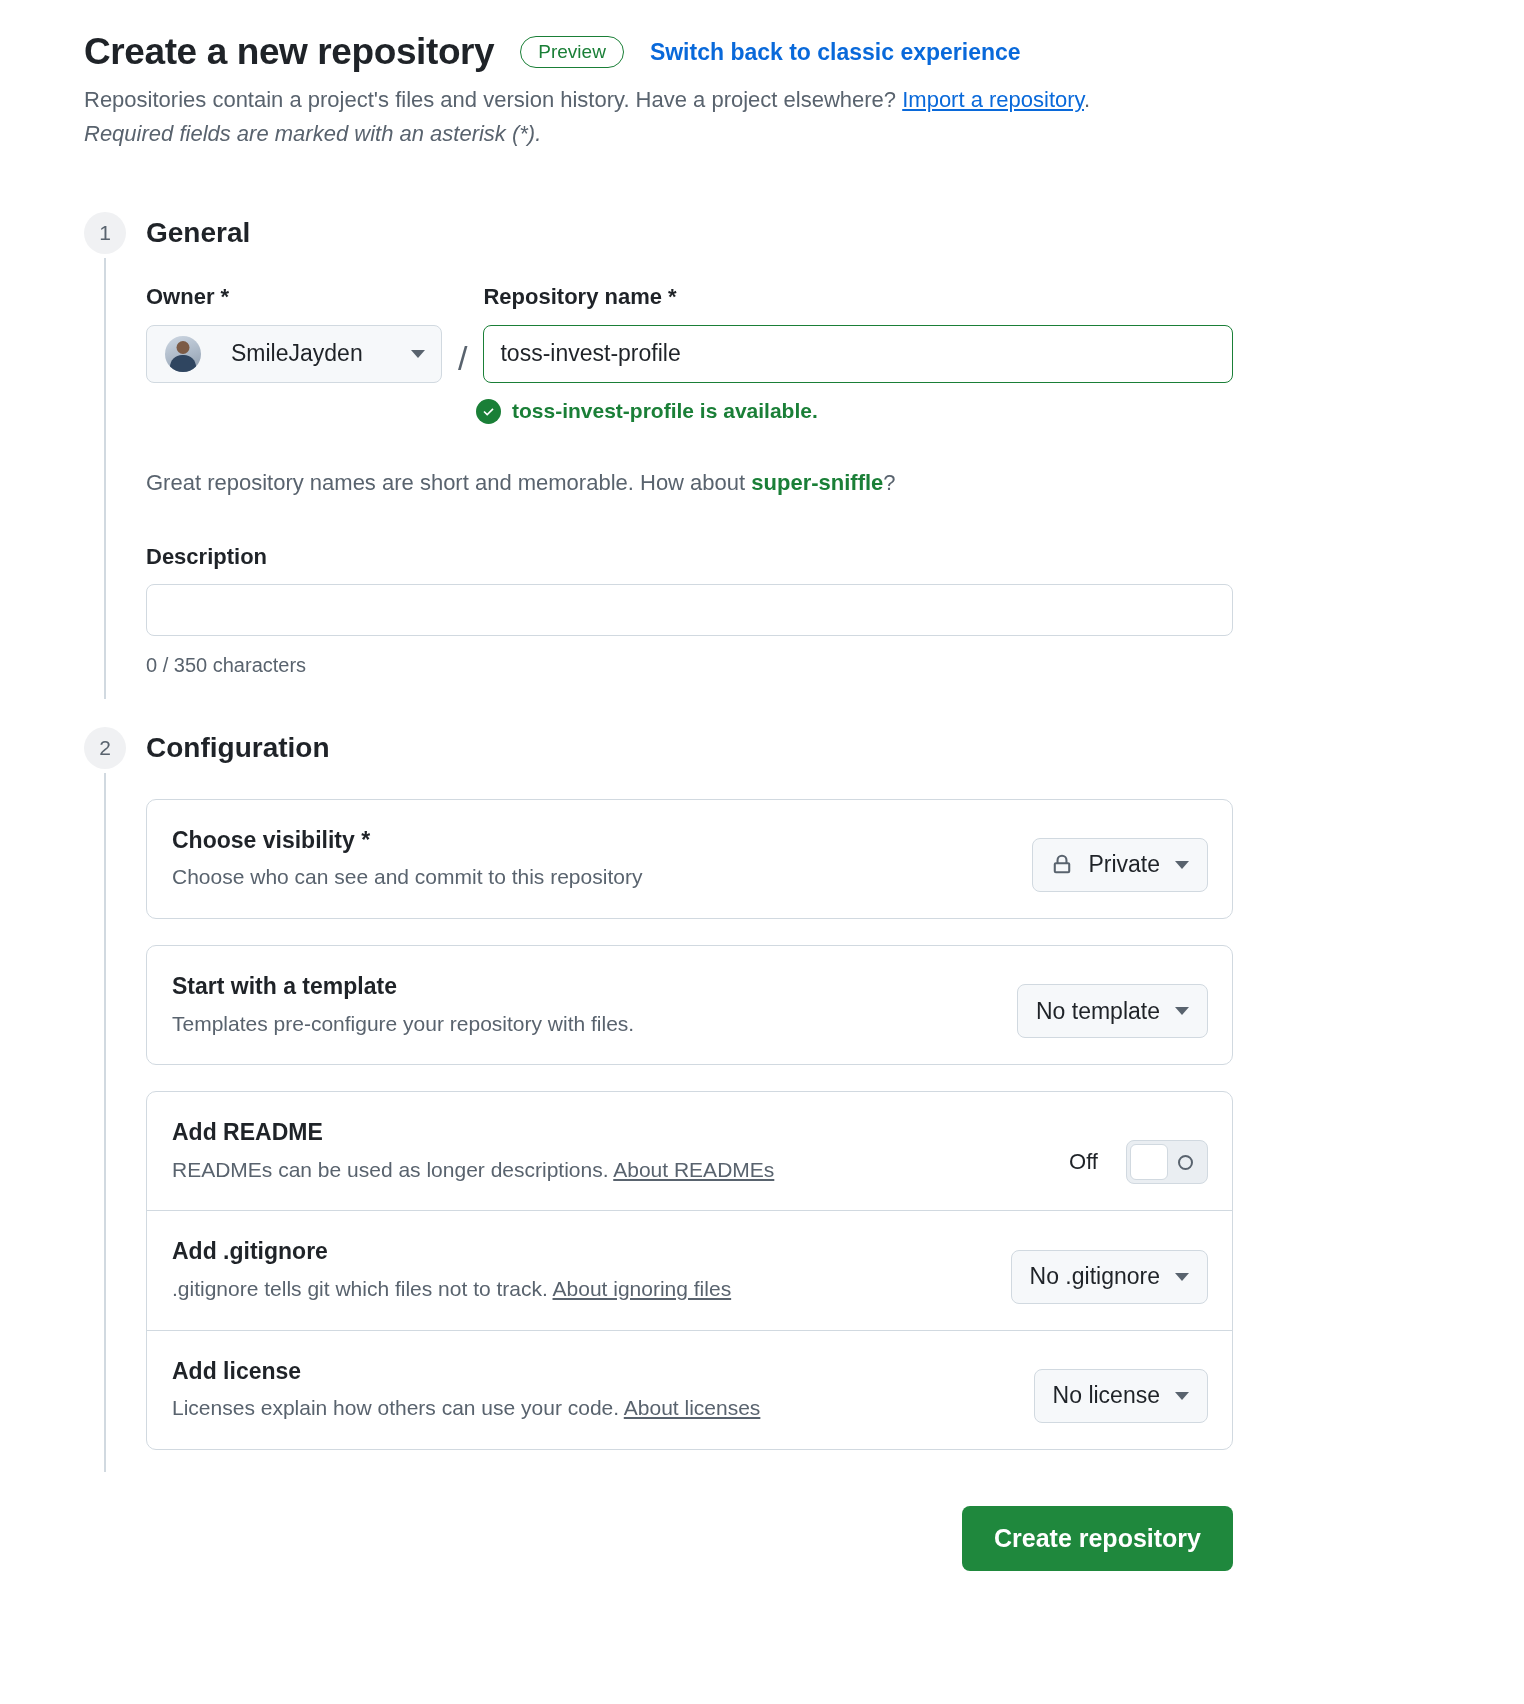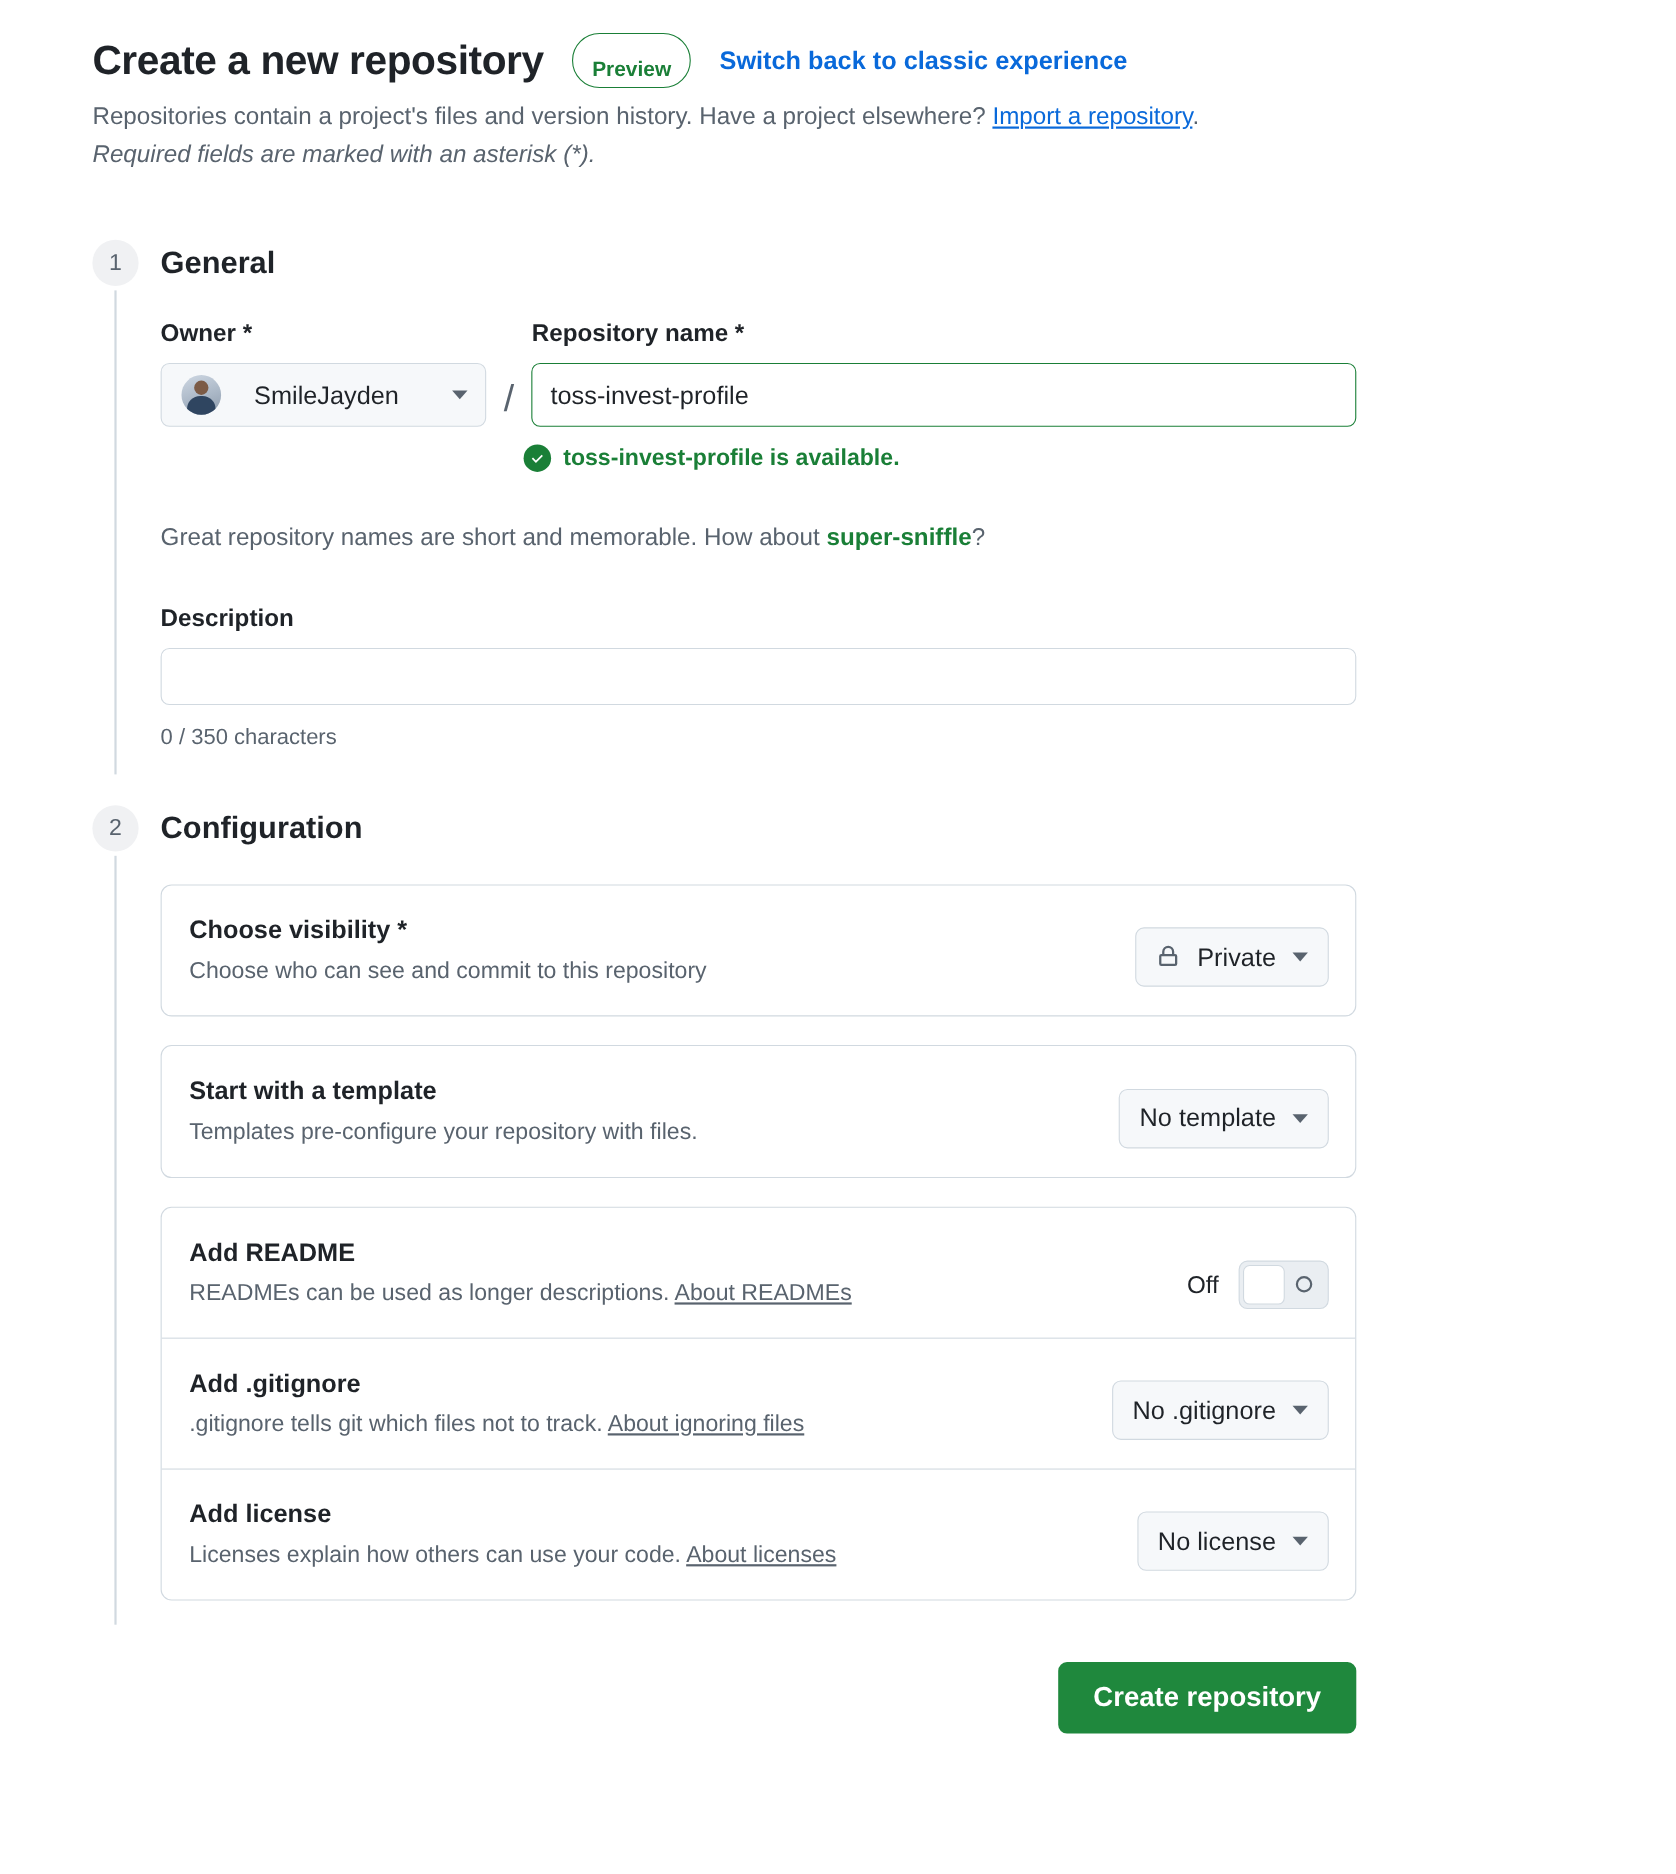--- a/index.html
+++ b/index.html
@@ -33,24 +33,23 @@
     letter-spacing: -0.4px;
     line-height: 1.2;
     margin: 0;
     color: #1f2328;
   }
   .preview-pill {
     border: 1.5px solid #1a7f37;
     color: #1a7f37;
     border-radius: 999px;
     font-size: 19px;
-    padding: 23px 17px 6px;
+    padding: 5px 17px 6px;
     line-height: 1;
     white-space: nowrap;
-    font-weight: bold;
   }
   .switch-link {
     color: #0969da;
     font-size: 23px;
     font-weight: 600;
     text-decoration: none;
     white-space: nowrap;
   }
   .lede {
     font-size: 22px;
@@ -287,21 +286,21 @@
     font-size: 23px;
     color: #1f2328;
     cursor: pointer;
     white-space: nowrap;
   }
   .dd svg { display: block; }
 
   .toggle-wrap {
     display: inline-flex;
     align-items: center;
-    gap: 18px;
+    gap: 28px;
   }
   .toggle-label {
     font-size: 22px;
     color: #1f2328;
   }
   .toggle {
     width: 82px; height: 44px;
     border: 1px solid #d1d9e0;
     background: #eaeef2;
     border-radius: 8px;

